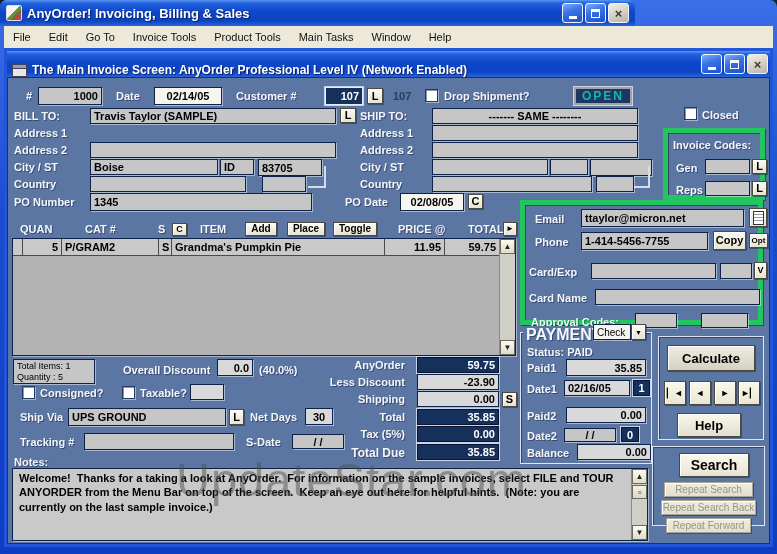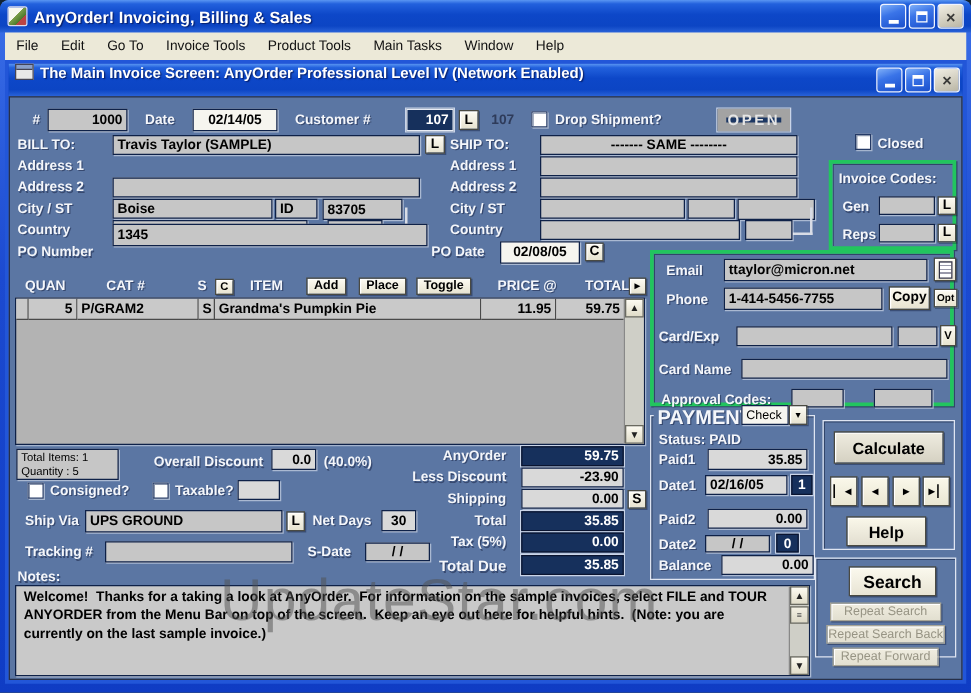--- a/index.html
+++ b/index.html
@@ -3,21 +3,21 @@
 <meta charset="utf-8">
 <style>
   * { box-sizing: border-box; margin: 0; padding: 0; }
   html,body { width:777px; height:554px; }
   body { font-family:"Liberation Sans",sans-serif; background:#123; overflow:hidden; }
 
   .window { position:relative; width:777px; height:554px;
     background:linear-gradient(180deg,#3a6fe8 0%,#1c4ad0 40%,#0f3cc4 100%);
     border-radius:7px 7px 0 0; }
 
-  .titlebar { position:absolute; left:0; top:0; width:777px; height:26px;
+  .titlebar { position:absolute; left:0; top:0; width:635px; height:26px;
     background:linear-gradient(180deg,#5a96f2 0%,#2261dd 12%,#0d47c8 45%,#0c45c4 80%,#2a63d8 100%);
     border-radius:7px 7px 0 0; display:flex; align-items:center; }
   .titlebar .title { color:#fff; font-weight:bold; font-size:13px; margin-left:5px;
     text-shadow:1px 1px 1px rgba(0,0,40,.6); }
   .app-ico { width:16px; height:16px; margin-left:6px; border-radius:2px;
     background:linear-gradient(135deg,#f8f8f0 45%,#7a9c4a 45%,#4a7a2a 70%,#b44 70%); border:1px solid #dde; }
   .tbtns { position:absolute; top:3px; right:6px; display:flex; gap:2px; }
   .tb { width:21px; height:20px; border-radius:3px; border:1px solid #f0f4ff;
     display:flex; align-items:center; justify-content:center; }
   .tb.blue { background:linear-gradient(160deg,#7fb0f8 0%,#3a74e8 40%,#1b50cc 100%); }
@@ -27,21 +27,21 @@
   .gl-max { width:9px; height:9px; border:1px solid #fff; border-top:3px solid #fff; }
 
   .menubar { position:absolute; left:4px; top:26px; width:769px; height:22px;
     background:#ece9d8; display:flex; align-items:center; font-size:11px; color:#111; }
   .menubar span { padding:0 9px; cursor:default; }
 
   .child { position:absolute; left:4px; top:48px; width:769px; height:499px;
     background:#0d3fc6; border:3px solid #2256d8; }
   .ctitle { position:relative; height:26px;
     background:linear-gradient(180deg,#5a96f2 0%,#2261dd 12%,#0d47c8 45%,#0c45c4 80%,#2a63d8 100%);
-    display:flex; align-items:flex-start; }
+    display:flex; align-items:flex-end; }
   .ctitle .title { color:#fff; font-weight:bold; font-size:12px; margin-left:5px;
     text-shadow:1px 1px 1px rgba(0,0,40,.6); }
   .doc-ico { width:15px; height:13px; margin-left:5px; background:#e8e8e8; border:1px solid #445;
     box-shadow:inset 0 3px 0 #8aa0c8, inset 0 4px 0 #445; }
   .ctitle .tbtns { top:3px; right:2px; }
 
   .client { position:relative; width:763px; height:467px; background:#5b76a3;
     border:1px solid #26304a; overflow:hidden; }
 
   .lbl { position:absolute; color:#f4f6fa; font-weight:bold; font-size:11px;
@@ -59,25 +59,25 @@
   .bb { position:absolute; background:linear-gradient(180deg,#fdfbf2,#e7e3d0);
     border:1px solid #4a4a42; box-shadow:inset 1px 1px 0 #fff, 1px 1px 0 rgba(10,20,50,.4);
     color:#000; font-weight:bold; font-size:11px; display:flex; align-items:center;
     justify-content:center; padding:0; cursor:default; line-height:1; }
   .bb.dis { color:#979484; font-weight:normal; font-size:10px;
     background:linear-gradient(180deg,#f0ede0,#e2dfd0); border-color:#a8a596; }
 
   .chk { position:absolute; width:13px; height:13px; background:#fff;
     border:1px solid #243a66; box-shadow:inset 1px 1px 0 #8a96ac, 1px 1px 0 rgba(240,244,250,.5); }
 
-  .box { position:absolute; border:3px solid #22c55e;
+  .box { position:absolute; border:5px solid #22c55e;
     box-shadow:inset 1px 1px 0 rgba(10,20,50,.5), 1px 1px 0 rgba(10,20,50,.5); }
 
-  .badge { position:absolute; background:#1c3763; border:7px solid #a3a3a3;
-    box-shadow:0 0 0 1px #c9d4e8; color:#e5e5e5; font-weight:bold; font-size:12px;
+  .badge { position:absolute; background:#1c3763; border:2px solid #a3a3a3;
+    box-shadow:0 0 0 1px #c9d4e8; color:#14b8a6; font-weight:bold; font-size:12px;
     letter-spacing:2px; display:flex; align-items:center; justify-content:center; }
 
   .thead { position:absolute; color:#f4f6fa; font-weight:bold; font-size:11px;
     text-shadow:1px 1px 0 rgba(10,20,50,.45); }
 
   .grid { position:absolute; left:4px; top:160px; width:504px; height:118px;
     background:#b3b3b3; border:1px solid #0e2148; box-shadow:1px 1px 0 rgba(235,240,250,.5); }
   .grow { position:absolute; left:0; top:0; right:16px; height:17px; display:flex; }
   .gc { background:#c9c9c9; border-right:1px solid #4a4a4a; border-bottom:1px solid #4a4a4a;
     font-weight:bold; font-size:11px; color:#000; display:flex; align-items:center;
@@ -208,21 +208,21 @@
         <div class="lbl" style="left:5px;top:6px">Invoice Codes:</div>
         <div class="lbl" style="left:8px;top:29px">Gen</div>
         <div class="f" style="left:37px;top:26px;width:45px;height:15px"></div>
         <div class="bb" style="left:84px;top:26px;width:15px;height:15px">L</div>
         <div class="lbl" style="left:8px;top:51px">Reps</div>
         <div class="f" style="left:37px;top:48px;width:45px;height:15px"></div>
         <div class="bb" style="left:84px;top:48px;width:15px;height:15px">L</div>
       </div>
 
       <div class="lbl" style="left:6px;top:118px">PO Number</div>
-      <div class="f" style="left:82px;top:101px;width:252px;height:18px">1345</div>
+      <div class="f" style="left:82px;top:115px;width:222px;height:18px">1345</div>
       <div class="lbl" style="left:337px;top:118px">PO Date</div>
       <div class="f white ac" style="left:392px;top:115px;width:64px;height:18px">02/08/05</div>
       <div class="bb" style="left:460px;top:116px;width:15px;height:15px">C</div>
 
       <div class="thead" style="left:12px;top:145px">QUAN</div>
       <div class="thead" style="left:77px;top:145px">CAT #</div>
       <div class="thead" style="left:150px;top:145px">S</div>
       <div class="bb" style="left:164px;top:145px;width:15px;height:13px;font-size:9px">C</div>
       <div class="thead" style="left:192px;top:145px">ITEM</div>
       <div class="bb" style="left:237px;top:144px;width:32px;height:14px;font-size:10px">Add</div>

